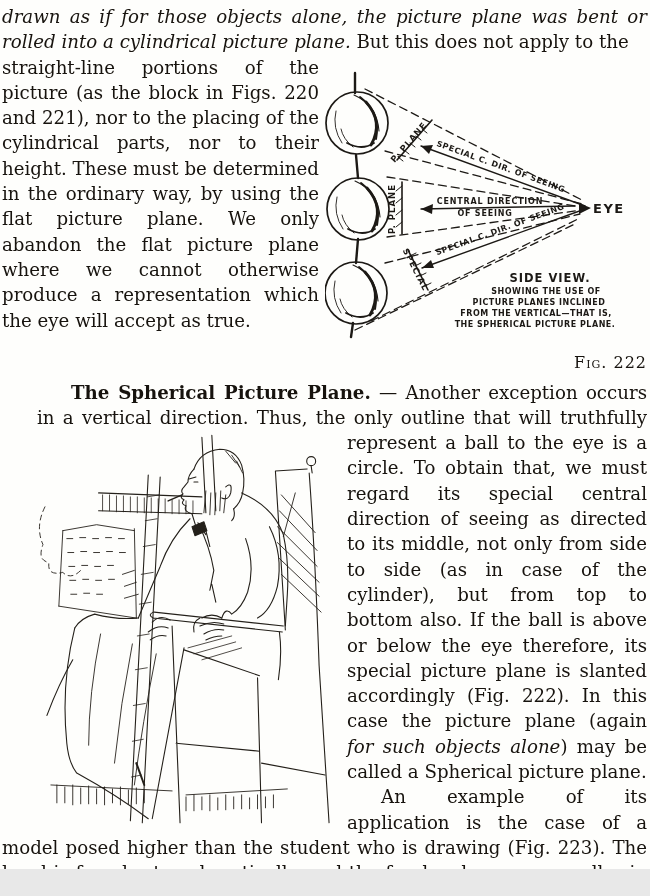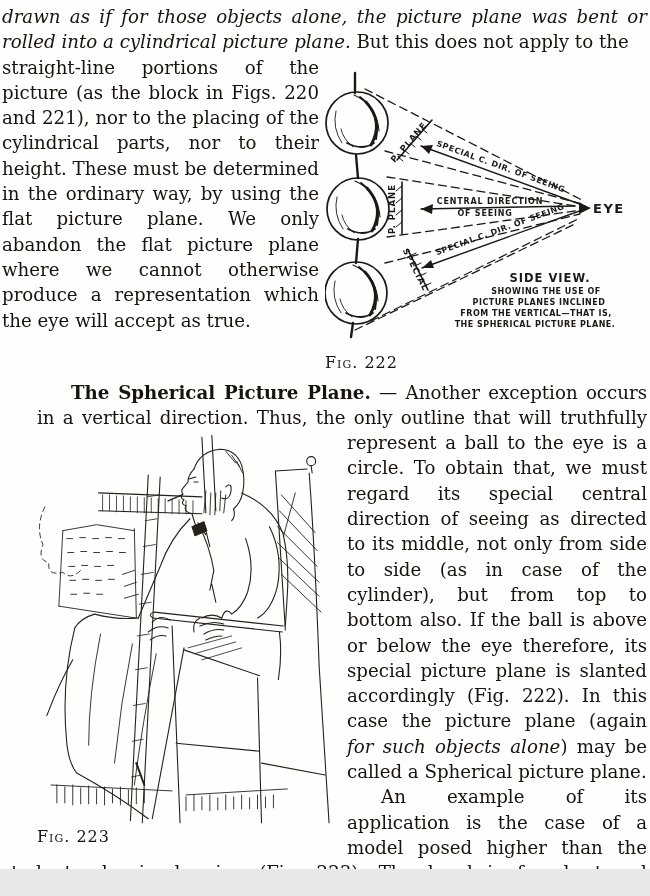--- a/index.html
+++ b/index.html
@@ -29,21 +29,21 @@
   }
   .figure-left{
     float:left;
     width:300px;
     margin:4px 10px 0 0;
     display:block;
   }
   .figure-right svg, .figure-left svg{display:block;}
   .fig-caption{
     display:block;
-    text-align:left;
+    text-align:right;
     font-variant:small-caps;
     font-size:16px;
     letter-spacing:1px;
     line-height:22px;
     font-family:"DejaVu Serif", serif;
   }
   .clear{clear:both;margin-left:35px;}
   
   .hand{font-family:"DejaVu Sans", sans-serif;font-weight:bold;fill:#1c1915;}
   .ink{stroke:#1c1915;fill:none;stroke-linecap:round;stroke-linejoin:round;}
@@ -206,18 +206,17 @@
 
           <g stroke-width="0.9">
             <path d="M14,352 L136,358 M150,362 L252,356"></path>
             <path d="M20,352 v18 M28,354 v16 M36,352 v20 M44,355 v16 M52,353 v18 M60,356 v15
                      M68,354 v18 M76,356 v14 M84,354 v18 M92,357 v14 M100,355 v16 M108,357 v13"></path>
             <path d="M150,364 v14 M158,362 v16 M166,364 v13 M174,362 v16 M182,365 v12 M190,362 v15
                      M198,364 v12 M206,362 v14 M214,365 v11 M222,362 v14 M230,364 v11 M238,362 v13"></path>
           </g>
         </g>
       </svg>
-      <span class="fig-caption">Fig. 223</span>
     </span><span>represent a ball to the eye is a circle.  To obtain that, we must regard its special central direction of seeing as directed to its middle, not only from side to side (as in case of the cylinder), but from top to bottom also.  If the ball is above or below the eye therefore, its special picture plane is slanted accordingly (Fig. 222).  In this case the picture plane (again </span><span class="ital">for such objects alone</span><span>) may be called a Spherical picture plane.</span></div>
 
   <div class="para"><span class="indent3"></span><span>An example of its application is the case of a model posed higher than the student who is drawing (Fig. 223).  The head is foreshortened vertically, and the forehead appears smaller in proportion than the lower and nearer features.  At the same time the</span></div>
 
 </div>
 
 </body></html>

